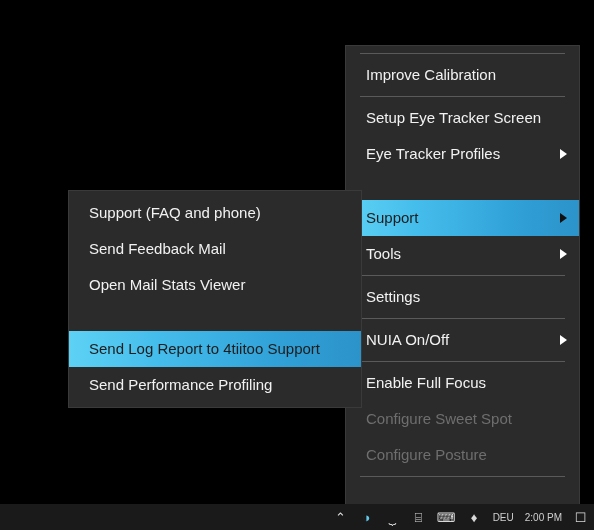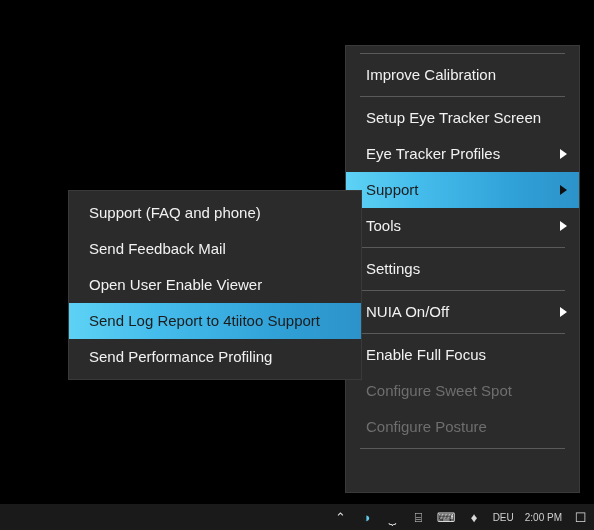--- a/index.html
+++ b/index.html
@@ -48,20 +48,21 @@
     cursor:default;
   }
 
   .menu-item.disabled {
     color:#6e6e6e;
   }
 
   .menu-item.highlighted {
     background:linear-gradient(to right, #5ed2f5 0%, #45bdec 30%, #2f9fd6 75%, #2c93c9 100%);
     color:#1c1c1c;
+    margin-top:28px;
   }
 
   .separator {
     height:1px;
     background:#5a5a5a;
     margin:3px 14px;
   }
 
   .arrow {
     position:absolute;
@@ -118,21 +119,21 @@
 
     <div class="menu-item">
       <span>Support (FAQ and phone)</span>
     </div>
 
     <div class="menu-item">
       <span>Send Feedback Mail</span>
     </div>
 
     <div class="menu-item">
-      <span>Open User Enable Viewer</span>
+      <span>Open Mail Stats Viewer</span>
     </div>
 
     <div class="menu-item highlighted">
       <span>Send Log Report to 4tiitoo Support</span>
     </div>
 
     <div class="menu-item">
       <span>Send Performance Profiling</span>
     </div>
 

